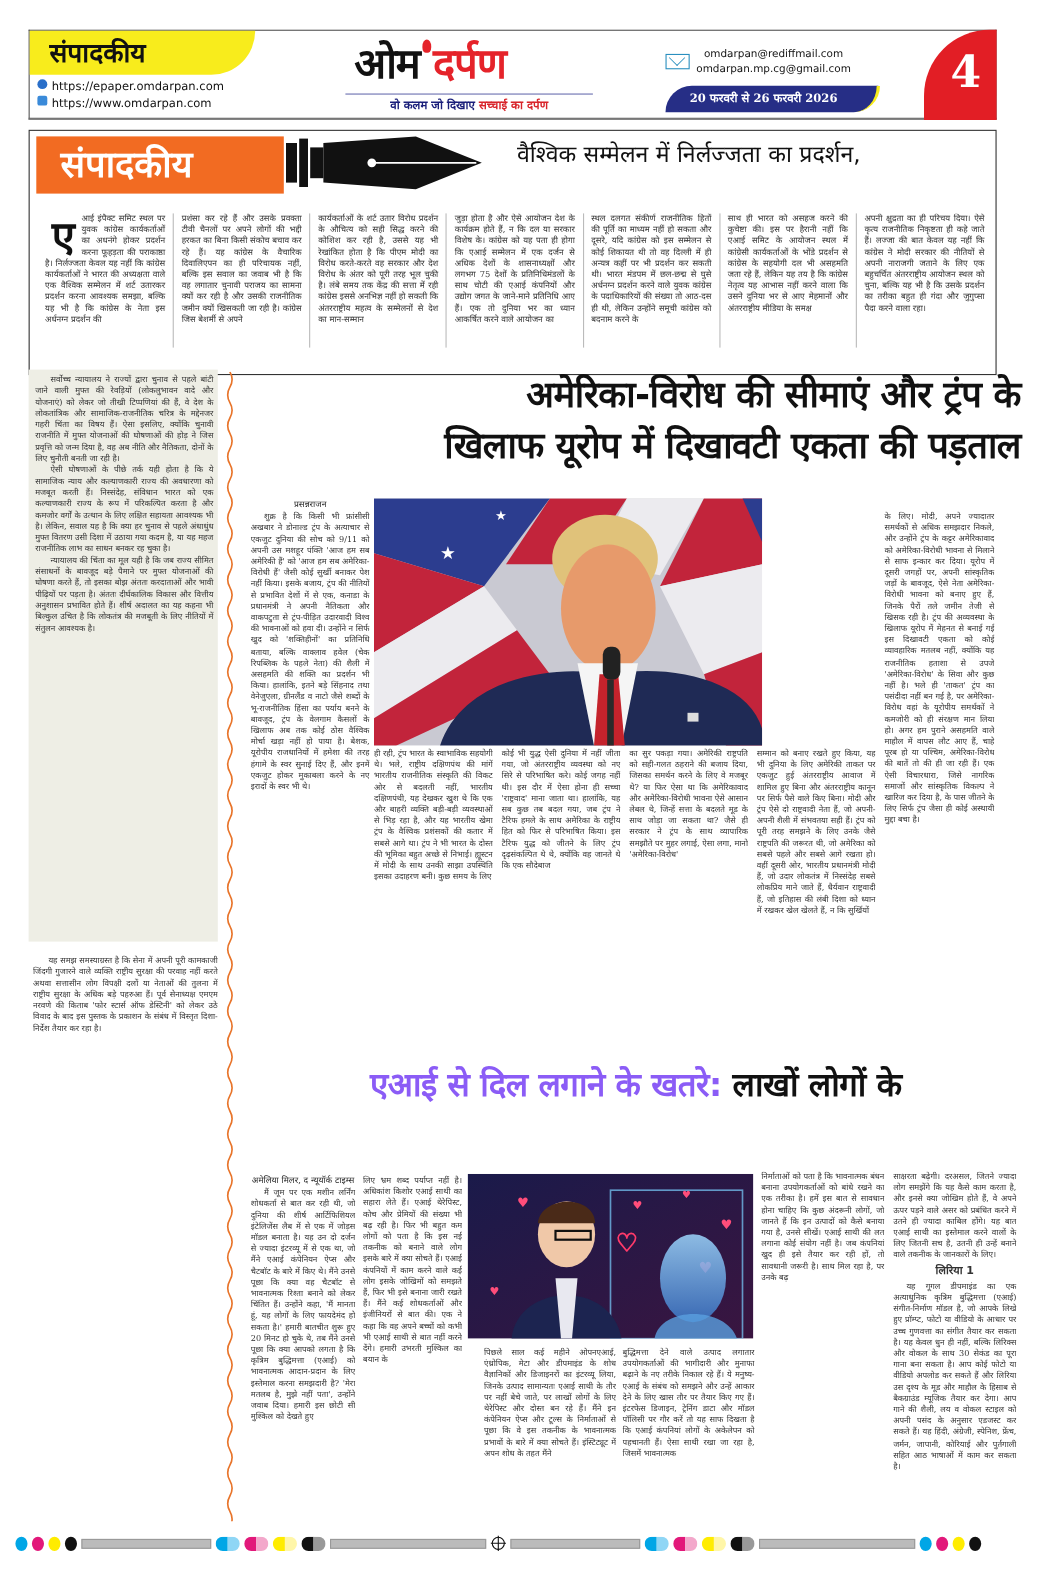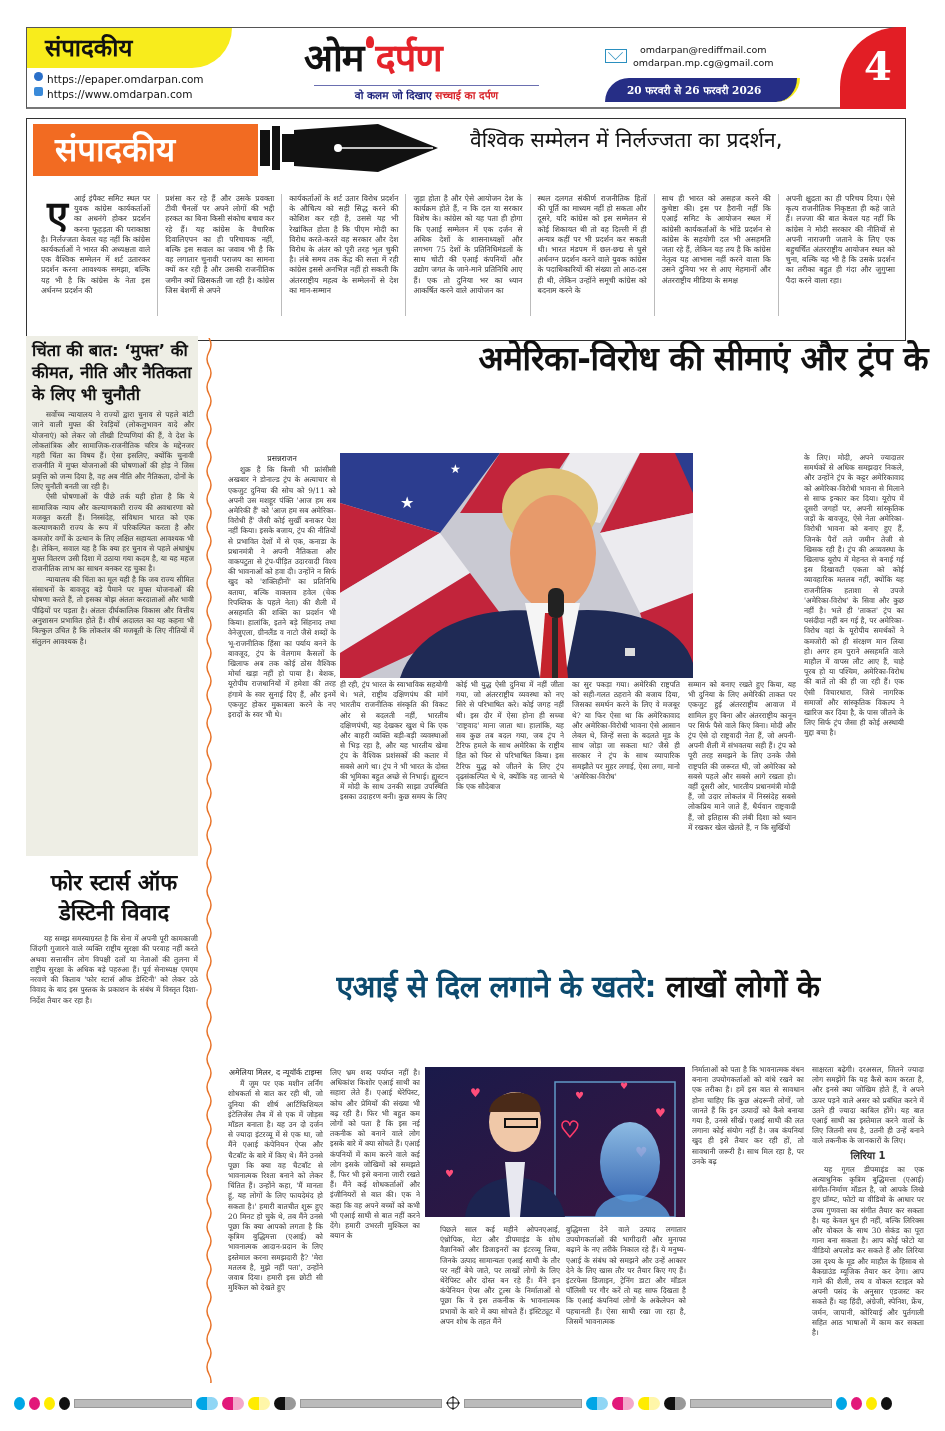--- a/index.html
+++ b/index.html
@@ -5,21 +5,21 @@
 *{box-sizing:border-box;margin:0;padding:0}
 body{width:945px;height:1431px;background:#fff;font-family:"DejaVu Serif",serif;color:#222;position:relative;overflow:hidden}
 .abs{position:absolute}
 
 .mast{left:26px;top:27px;width:880px;height:82px;border:1px solid #555;border-bottom:2px solid #777;background:#fff}
 .sec-label{left:27px;top:28px;width:205px;height:40px;background:#f8ec1c;border-radius:0 0 40px 0;font-family:"DejaVu Sans",sans-serif;font-weight:bold;font-size:24px;padding-left:18px;line-height:40px;color:#111}
 .urls{left:34px;top:72px;font-family:"DejaVu Sans",sans-serif;font-size:10.5px;line-height:15px;color:#111}
 .urls .u{display:flex;align-items:flex-start;gap:4px}
 .urls .ic{display:inline-block;width:9px;height:9px;border-radius:50%;background:#2a6fc9}
 .urls .ic2{background:#3a8ad9;border-radius:2px}
-.logo{left:304px;top:30px;width:210px;height:56px;font-family:"DejaVu Sans",sans-serif;font-weight:bold;font-size:38px;letter-spacing:-1px;line-height:56px}
+.logo{left:322px;top:30px;width:210px;height:56px;font-family:"DejaVu Sans",sans-serif;font-weight:bold;font-size:38px;letter-spacing:-1px;line-height:56px}
 .logo .om{color:#111}
 .logo .dp{color:#e5232a}
 .flame{display:inline-block;width:8px;height:12px;background:#e5232a;border-radius:50% 50% 40% 40%;margin:0 2px;vertical-align:top;margin-top:6px}
 .tagline{left:314px;top:85px;width:225px;border-top:1px solid #6a6fb0;font-family:"DejaVu Sans",sans-serif;font-size:10.5px;text-align:center;padding-top:2px;color:#1a1f7a;font-weight:bold}
 .tagline .r{color:#d8242a}
 .mail{left:605px;top:43px;display:flex;align-items:center;gap:6px}
 .mail .env{width:22px;height:14px;border:1.5px solid #2a8fbf;position:relative}
 .mail .env:after{content:"";position:absolute;left:2px;top:-5px;width:14px;height:14px;border-right:1.5px solid #2a8fbf;border-bottom:1.5px solid #2a8fbf;transform:rotate(45deg) scale(.7)}
 .mail .txt{font-family:"DejaVu Sans",sans-serif;font-size:9.5px;line-height:13px;color:#111;text-align:center}
 .date-band{left:605px;top:78px;width:195px;height:24px;background:#262e86;border-radius:30px 0 30px 0;border-right:3px solid #f8ec1c;color:#fff;font-family:"DejaVu Serif",serif;font-weight:bold;font-size:10.5px;line-height:24px;padding-left:22px}
@@ -38,21 +38,21 @@
 .lh{font-family:"DejaVu Sans",sans-serif;font-weight:bold;color:#111}
 .body-text{font-size:7.4px;line-height:10.3px;text-align:justify;color:#333;text-indent:14px}
 .wavy{left:205px;top:338px;width:8px;height:1045px}
 
 .main-head{left:228px;top:336px;width:700px;text-align:right;font-family:"DejaVu Sans",sans-serif;font-weight:bold;font-size:33px;line-height:46px;color:#111;letter-spacing:-0.5px}
 .byline{font-size:7.8px;font-weight:normal;text-align:center;color:#222;margin-bottom:1px}
 .col-text{font-size:7.4px;line-height:10.2px;text-align:justify;color:#333;overflow:hidden}
 .trump-photo{left:340px;top:453px;width:353px;height:225px;overflow:hidden}
 
 .ai-head{left:228px;top:965px;width:700px;text-align:center;font-family:"DejaVu Sans",sans-serif;font-weight:bold;font-size:30px;line-height:44px;color:#111;letter-spacing:-0.5px}
-.ai-head .red{color:#0c4a6e}
+.ai-head .red{color:#8b5cf6}
 .ai-photo{left:425px;top:1067px;width:260px;height:150px;overflow:hidden}
 .subhead{font-family:"DejaVu Sans",sans-serif;font-weight:bold;font-size:10px;text-align:center;margin:4px 0}
 
 .regbar{left:14px;top:1393px;width:920px;height:20px;display:flex;align-items:center;gap:4px}
 .dot{width:11px;height:13px;border-radius:50%}
 .bar{height:9px;background:#bbb;border:1px solid #999}
 .half{display:flex;width:22px;height:13px;border-radius:7px;overflow:hidden}
 .half span{flex:1}
 </style>
 </head>
@@ -100,36 +100,35 @@
   <div class="col">प्रशंसा कर रहे हैं और उसके प्रवक्ता टीवी चैनलों पर अपने लोगों की भद्दी हरकत का बिना किसी संकोच बचाव कर रहे हैं। यह कांग्रेस के वैचारिक दिवालिएपन का ही परिचायक नहीं, बल्कि इस सवाल का जवाब भी है कि वह लगातार चुनावी पराजय का सामना क्यों कर रही है और उसकी राजनीतिक जमीन क्यों खिसकती जा रही है। कांग्रेस जिस बेशर्मी से अपने</div>
   <div class="col">कार्यकर्ताओं के शर्ट उतार विरोध प्रदर्शन के औचित्य को सही सिद्ध करने की कोशिश कर रही है, उससे यह भी रेखांकित होता है कि पीएम मोदी का विरोध करते-करते वह सरकार और देश विरोध के अंतर को पूरी तरह भूल चुकी है। लंबे समय तक केंद्र की सत्ता में रही कांग्रेस इससे अनभिज्ञ नहीं हो सकती कि अंतरराष्ट्रीय महत्व के सम्मेलनों से देश का मान-सम्मान</div>
   <div class="col">जुड़ा होता है और ऐसे आयोजन देश के कार्यक्रम होते हैं, न कि दल या सरकार विशेष के। कांग्रेस को यह पता ही होगा कि एआई सम्मेलन में एक दर्जन से अधिक देशों के शासनाध्यक्षों और लगभग 75 देशों के प्रतिनिधिमंडलों के साथ चोटी की एआई कंपनियों और उद्योग जगत के जाने-माने प्रतिनिधि आए हैं। एक तो दुनिया भर का ध्यान आकर्षित करने वाले आयोजन का</div>
   <div class="col">स्थल दलगत संकीर्ण राजनीतिक हितों की पूर्ति का माध्यम नहीं हो सकता और दूसरे, यदि कांग्रेस को इस सम्मेलन से कोई शिकायत थी तो वह दिल्ली में ही अन्यत्र कहीं पर भी प्रदर्शन कर सकती थी। भारत मंडपम में छल-छद्म से घुसे अर्धनग्न प्रदर्शन करने वाले युवक कांग्रेस के पदाधिकारियों की संख्या तो आठ-दस ही थी, लेकिन उन्होंने समूची कांग्रेस को बदनाम करने के</div>
   <div class="col">साथ ही भारत को असहज करने की कुचेष्टा की। इस पर हैरानी नहीं कि एआई समिट के आयोजन स्थल में कांग्रेसी कार्यकर्ताओं के भोंडे प्रदर्शन से कांग्रेस के सहयोगी दल भी असहमति जता रहे हैं, लेकिन यह तय है कि कांग्रेस नेतृत्व यह आभास नहीं करने वाला कि उसने दुनिया भर से आए मेहमानों और अंतरराष्ट्रीय मीडिया के समक्ष</div>
   <div class="col">अपनी क्षुद्रता का ही परिचय दिया। ऐसे कृत्य राजनीतिक निकृष्टता ही कहे जाते हैं। लज्जा की बात केवल यह नहीं कि कांग्रेस ने मोदी सरकार की नीतियों से अपनी नाराजगी जताने के लिए एक बहुचर्चित अंतरराष्ट्रीय आयोजन स्थल को चुना, बल्कि यह भी है कि उसके प्रदर्शन का तरीका बहुत ही गंदा और जुगुप्सा पैदा करने वाला रहा।</div>
 </div>
 
 <div class="abs left-box"></div>
 <div class="abs" style="left:32px;top:340px;width:162px;">
-  <div class="lh" style="font-size:16.5px;line-height:22px;margin-bottom:4px;">चिंता की बात: ‘मुफ्त’ की कीमत, नीति और नैतिकता के लिए भी चुनौती</div>
   <div class="body-text">सर्वोच्च न्यायालय ने राज्यों द्वारा चुनाव से पहले बांटी जाने वाली मुफ्त की रेवड़ियों (लोकलुभावन वादे और योजनाएं) को लेकर जो तीखी टिप्पणियां की हैं, वे देश के लोकतांत्रिक और सामाजिक-राजनीतिक चरित्र के मद्देनजर गहरी चिंता का विषय हैं। ऐसा इसलिए, क्योंकि चुनावी राजनीति में मुफ्त योजनाओं की घोषणाओं की होड़ ने जिस प्रवृत्ति को जन्म दिया है, वह अब नीति और नैतिकता, दोनों के लिए चुनौती बनती जा रही है।</div>
   <div class="body-text">ऐसी घोषणाओं के पीछे तर्क यही होता है कि ये सामाजिक न्याय और कल्याणकारी राज्य की अवधारणा को मजबूत करती हैं। निस्संदेह, संविधान भारत को एक कल्याणकारी राज्य के रूप में परिकल्पित करता है और कमजोर वर्गों के उत्थान के लिए लक्षित सहायता आवश्यक भी है। लेकिन, सवाल यह है कि क्या हर चुनाव से पहले अंधाधुंध मुफ्त वितरण उसी दिशा में उठाया गया कदम है, या यह महज राजनीतिक लाभ का साधन बनकर रह चुका है।</div>
   <div class="body-text">न्यायालय की चिंता का मूल यही है कि जब राज्य सीमित संसाधनों के बावजूद बड़े पैमाने पर मुफ्त योजनाओं की घोषणा करते हैं, तो इसका बोझ अंततः करदाताओं और भावी पीढ़ियों पर पड़ता है। अंततः दीर्घकालिक विकास और वित्तीय अनुशासन प्रभावित होते हैं। शीर्ष अदालत का यह कहना भी बिल्कुल उचित है कि लोकतंत्र की मजबूती के लिए नीतियों में संतुलन आवश्यक है।</div>
 </div>
 <div class="abs" style="left:30px;top:868px;width:168px;">
-  <div class="lh" style="font-size:22px;line-height:30px;text-align:center;margin-bottom:6px;">फोर स्टार्स ऑफ डेस्टिनी विवाद</div>
   <div class="body-text" style="height:360px;overflow:hidden">यह समझ समस्याग्रस्त है कि सेना में अपनी पूरी कामकाजी जिंदगी गुजारने वाले व्यक्ति राष्ट्रीय सुरक्षा की परवाह नहीं करते अथवा सत्तासीन लोग विपक्षी दलों या नेताओं की तुलना में राष्ट्रीय सुरक्षा के अधिक बड़े पहरुआ हैं। पूर्व सेनाध्यक्ष एमएम नरवणे की किताब 'फोर स्टार्स ऑफ डेस्टिनी' को लेकर उठे विवाद के बाद इस पुस्तक के प्रकाशन के संबंध में विस्तृत दिशा-निर्देश तैयार कर रहा है।</div>
 
 </div>
 <svg class="abs wavy" viewBox="0 0 8 1045" preserveAspectRatio="none">
   <path id="wv" d="M4 0 Q8 7 4 14 Q0 21 4 28 Q8 35 4 42 Q0 49 4 56 Q8 63 4 70 Q0 77 4 84 Q8 91 4 98 Q0 105 4 112 Q8 119 4 126 Q0 133 4 140 Q8 147 4 154 Q0 161 4 168 Q8 175 4 182 Q0 189 4 196 Q8 203 4 210 Q0 217 4 224 Q8 231 4 238 Q0 245 4 252 Q8 259 4 266 Q0 273 4 280 Q8 287 4 294 Q0 301 4 308 Q8 315 4 322 Q0 329 4 336 Q8 343 4 350 Q0 357 4 364 Q8 371 4 378 Q0 385 4 392 Q8 399 4 406 Q0 413 4 420 Q8 427 4 434 Q0 441 4 448 Q8 455 4 462 Q0 469 4 476 Q8 483 4 490 Q0 497 4 504 Q8 511 4 518 Q0 525 4 532 Q8 539 4 546 Q0 553 4 560 Q8 567 4 574 Q0 581 4 588 Q8 595 4 602 Q0 609 4 616 Q8 623 4 630 Q0 637 4 644 Q8 651 4 658 Q0 665 4 672 Q8 679 4 686 Q0 693 4 700 Q8 707 4 714 Q0 721 4 728 Q8 735 4 742 Q0 749 4 756 Q8 763 4 770 Q0 777 4 784 Q8 791 4 798 Q0 805 4 812 Q8 819 4 826 Q0 833 4 840 Q8 847 4 854 Q0 861 4 868 Q8 875 4 882 Q0 889 4 896 Q8 903 4 910 Q0 917 4 924 Q8 931 4 938 Q0 945 4 952 Q8 959 4 966 Q0 973 4 980 Q8 987 4 994 Q0 1001 4 1008 Q8 1015 4 1022 Q0 1029 4 1036 Q8 1043 4 1050" fill="none" stroke="#e8742a" stroke-width="1.5"></path>
 </svg>
 
 <div class="abs main-head">
   <div>अमेरिका-विरोध की सीमाएं और ट्रंप के</div>
+  <div>खिलाफ यूरोप में दिखावटी एकता की पड़ताल</div>
 </div>
 <div class="abs col-text" style="left:228px;top:454px;width:108px;height:396px;">
   <div class="byline">प्रसन्नराजन</div>
   <div style="text-indent:12px">शुक्र है कि किसी भी फ्रांसीसी अखबार ने डोनाल्ड ट्रंप के अत्याचार से एकजुट दुनिया की सोच को 9/11 को अपनी उस मशहूर पंक्ति 'आज हम सब अमेरिकी हैं' को 'आज हम सब अमेरिका-विरोधी हैं' जैसी कोई सुर्खी बनाकर पेश नहीं किया। इसके बजाय, ट्रंप की नीतियों से प्रभावित देशों में से एक, कनाडा के प्रधानमंत्री ने अपनी नैतिकता और वाकपटुता से ट्रंप-पीड़ित उदारवादी विश्व की भावनाओं को हवा दी। उन्होंने न सिर्फ खुद को 'शक्तिहीनों' का प्रतिनिधि बताया, बल्कि वाक्लाव हवेल (चेक रिपब्लिक के पहले नेता) की शैली में असहमति की शक्ति का प्रदर्शन भी किया। हालांकि, इतने बड़े सिंहनाद तथा वेनेजुएला, ग्रीनलैंड व नाटो जैसे शब्दों के भू-राजनीतिक हिंसा का पर्याय बनने के बावजूद, ट्रंप के वेलगाम कैसलों के खिलाफ अब तक कोई ठोस वैश्विक मोर्चा खड़ा नहीं हो पाया है। बेशक, यूरोपीय राजधानियों में हमेशा की तरह हंगामे के स्वर सुनाई दिए हैं, और इनमें एकजुट होकर मुकाबला करने के नए इरादों के स्वर भी थे।</div>
 </div>
 <div class="abs trump-photo">
   <svg width="353" height="225" viewBox="0 0 353 225">
     <rect width="353" height="225" fill="#c9c9d2"></rect>
     <polygon points="0,0 160,0 100,80 0,50" fill="#2c3d8f"></polygon>
     <polygon points="0,50 100,80 0,140" fill="#c2243b"></polygon>
@@ -150,21 +149,21 @@
     <polygon points="205,160 222,160 228,225 200,225" fill="#c5232c"></polygon>
     <rect x="208" y="135" width="16" height="30" rx="7" fill="#222"></rect>
     <rect x="212" y="165" width="6" height="60" fill="#2a2a2a"></rect>
     <rect x="285" y="195" width="10" height="8" fill="#ddd"></rect>
   </svg>
 </div>
 <div class="abs col-text" style="left:340px;top:680px;width:108px;height:178px;">ही रही, ट्रंप भारत के स्वाभाविक सहयोगी थे। भले, राष्ट्रीय दक्षिणपंथ की मांगें भारतीय राजनीतिक संस्कृति की विकट ओर से बदलती नहीं, भारतीय दक्षिणपंथी, यह देखकर खुश थे कि एक और बाहरी व्यक्ति बड़ी-बड़ी व्यवस्थाओं से भिड़ रहा है, और यह भारतीय खेमा ट्रंप के वैश्विक प्रशंसकों की कतार में सबसे आगे था। ट्रंप ने भी भारत के दोस्त की भूमिका बहुत अच्छे से निभाई। ह्यूस्टन में मोदी के साथ उनकी साझा उपस्थिति इसका उदाहरण बनी। कुछ समय के लिए</div>
 <div class="abs col-text" style="left:456px;top:680px;width:108px;height:178px;">कोई भी युद्ध ऐसी दुनिया में नहीं जीता गया, जो अंतरराष्ट्रीय व्यवस्था को नए सिरे से परिभाषित करे। कोई जगह नहीं थी। इस दौर में ऐसा होना ही सच्चा 'राष्ट्रवाद' माना जाता था। हालांकि, यह सब कुछ तब बदल गया, जब ट्रंप ने टैरिफ हमले के साथ अमेरिका के राष्ट्रीय हित को फिर से परिभाषित किया। इस टैरिफ युद्ध को जीतने के लिए ट्रंप दृढ़संकल्पित थे थे, क्योंकि वह जानते थे कि एक सौदेबाज</div>
 <div class="abs col-text" style="left:572px;top:680px;width:108px;height:178px;">का सुर पकड़ा गया। अमेरिकी राष्ट्रपति को सही-गलत ठहराने की बजाय दिया, जिसका समर्थन करने के लिए वे मजबूर थे? या फिर ऐसा था कि अमेरिकावाद और अमेरिका-विरोधी भावना ऐसे आसान लेबल थे, जिन्हें सत्ता के बदलते मूड के साथ जोड़ा जा सकता था? जैसे ही सरकार ने ट्रंप के साथ व्यापारिक समझौते पर मुहर लगाई, ऐसा लगा, मानो 'अमेरिका-विरोध'</div>
 <div class="abs col-text" style="left:688px;top:680px;width:108px;height:178px;">सम्मान को बनाए रखते हुए किया, यह भी दुनिया के लिए अमेरिकी ताकत पर एकजुट हुई अंतरराष्ट्रीय आवाज में शामिल हुए बिना और अंतरराष्ट्रीय कानून पर सिर्फ पैसे वाले किए बिना। मोदी और ट्रंप ऐसे दो राष्ट्रवादी नेता हैं, जो अपनी-अपनी शैली में संभवतया सही हैं। ट्रंप को पूरी तरह समझने के लिए उनके जैसे राष्ट्रपति की जरूरत थी, जो अमेरिका को सबसे पहले और सबसे आगे रखता हो। वहीं दूसरी ओर, भारतीय प्रधानमंत्री मोदी हैं, जो उदार लोकतंत्र में निस्संदेह सबसे लोकप्रिय माने जाते हैं, धैर्यवान राष्ट्रवादी हैं, जो इतिहास की लंबी दिशा को ध्यान में रखकर खेल खेलते हैं, न कि सुर्खियों</div>
-<div class="abs col-text" style="left:698px;top:453px;width:206px;height:404px;column-count:1;">
+<div class="abs col-text" style="left:698px;top:465px;width:206px;height:404px;column-count:1;">
     <div style="margin-left:106px;width:100px">के लिए। मोदी, अपने ज्यादातर समर्थकों से अधिक समझदार निकले, और उन्होंने ट्रंप के कट्टर अमेरिकावाद को अमेरिका-विरोधी भावना से मिलाने से साफ इन्कार कर दिया। यूरोप में दूसरी जगहों पर, अपनी सांस्कृतिक जड़ों के बावजूद, ऐसे नेता अमेरिका-विरोधी भावना को बनाए हुए हैं, जिनके पैरों तले जमीन तेजी से खिसक रही है। ट्रंप की अव्यवस्था के खिलाफ यूरोप में मेहनत से बनाई गई इस दिखावटी एकता को कोई व्यावहारिक मतलब नहीं, क्योंकि यह राजनीतिक हताशा से उपजे 'अमेरिका-विरोध' के सिवा और कुछ नहीं है। भले ही 'ताकत' ट्रंप का पसंदीदा नहीं बन गई है, पर अमेरिका-विरोध वहां के यूरोपीय समर्थकों ने कमजोरी को ही संरक्षण मान लिया हो। अगर हम पुराने असहमति वाले माहौल में वापस लौट आए हैं, चाहे पूरब हो या पश्चिम, अमेरिका-विरोध की बातें तो की ही जा रही हैं। एक ऐसी विचारधारा, जिसे नागरिक समाजों और सांस्कृतिक विकल्प ने खारिज कर दिया है, के पास जीतने के लिए सिर्फ ट्रंप जैसा ही कोई अस्थायी मुद्दा बचा है।</div>
   </div>
 
 <div class="abs ai-head">
   <div><span class="red">एआई से दिल लगाने के खतरे:</span><span> लाखों लोगों के</span></div>
 </div>
 <div class="abs col-text" style="left:228px;top:1068px;width:95px;height:312px;">
   <div class="byline">अमेलिया मिलर, द न्यूयॉर्क टाइम्स</div>
   <div style="text-indent:12px">मैं जूम पर एक मशीन लर्निंग शोधकर्ता से बात कर रही थी, जो दुनिया की शीर्ष आर्टिफिशियल इंटेलिजेंस लैब में से एक में जोड़स मॉडल बनाता है। यह उन दो दर्जन से ज्यादा इंटरव्यू में से एक था, जो मैंने एआई कंपेनियन ऐप्स और चैटबॉट के बारे में किए थे। मैंने उनसे पूछा कि क्या वह चैटबॉट से भावनात्मक रिश्ता बनाने को लेकर चिंतित हैं। उन्होंने कहा, 'मैं मानता हूं, यह लोगों के लिए फायदेमंद हो सकता है।' हमारी बातचीत शुरू हुए 20 मिनट हो चुके थे, तब मैंने उनसे पूछा कि क्या आपको लगता है कि कृत्रिम बुद्धिमत्ता (एआई) को भावनात्मक आदान-प्रदान के लिए इस्तेमाल करना समझदारी है? 'मेरा मतलब है, मुझे नहीं पता', उन्होंने जवाब दिया। हमारी इस छोटी सी मुश्किल को देखते हुए</div>
 </div>

